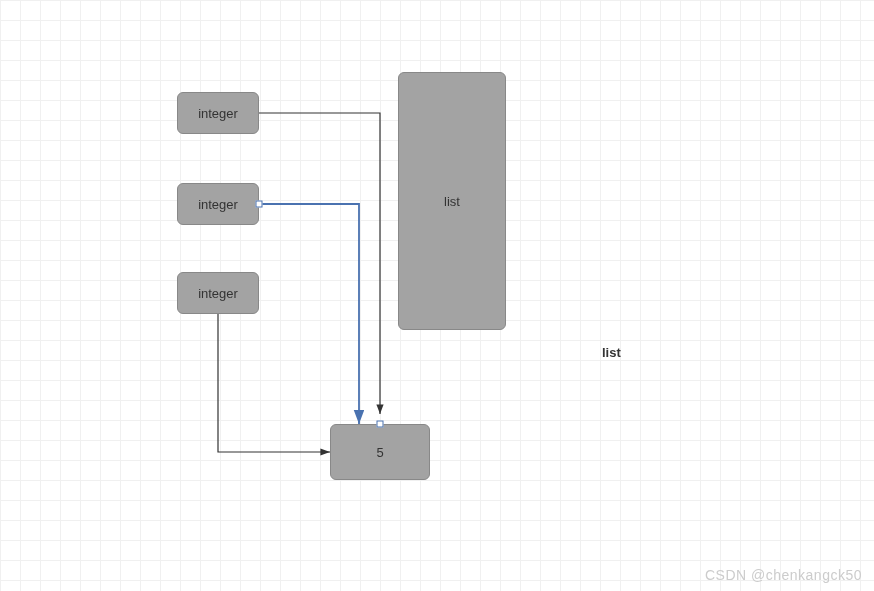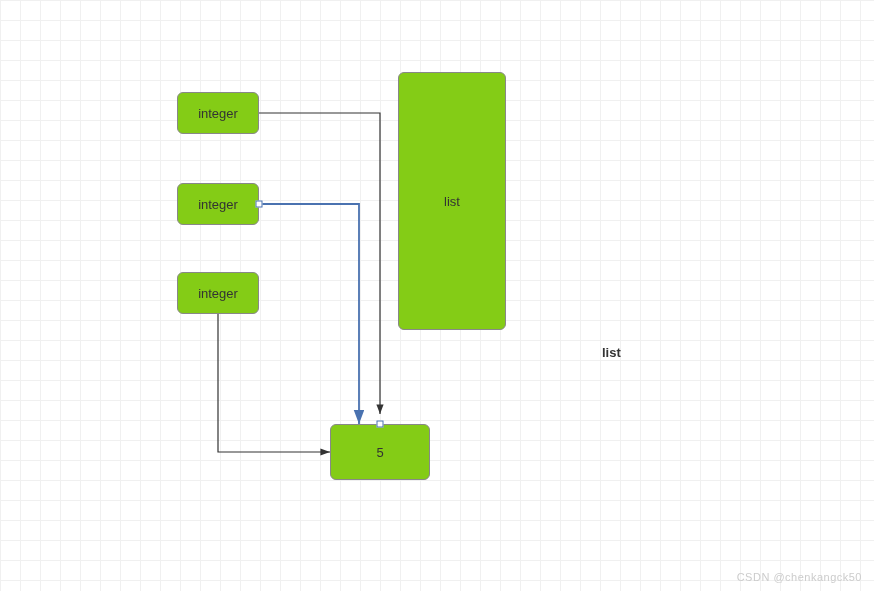--- a/index.html
+++ b/index.html
@@ -17,38 +17,38 @@
       width: 100%; height: 100%;
       background-image:
         linear-gradient(to right, #f0f0f0 1px, transparent 1px),
         linear-gradient(to bottom, #f0f0f0 1px, transparent 1px);
       background-size: 20px 20px;
     }
     .node {
       position: absolute;
       border: 1px solid #888;
       border-radius: 6px;
-      background: #84cc16;
+      background: #a3a3a3;
       display: flex;
       align-items: center;
       justify-content: center;
       font-size: 13px;
       color: #333;
     }
     .label-text {
       position: absolute;
       font-size: 13px;
       color: #333;
       font-weight: bold;
     }
     .watermark {
       position: absolute;
       bottom: 8px;
       right: 12px;
-      font-size: 11px;
+      font-size: 14px;
       color: #ccc;
       letter-spacing: 0.5px;
     }
     svg.connectors {
       position: absolute;
       top: 0; left: 0;
       width: 874px;
       height: 591px;
       pointer-events: none;
     }

